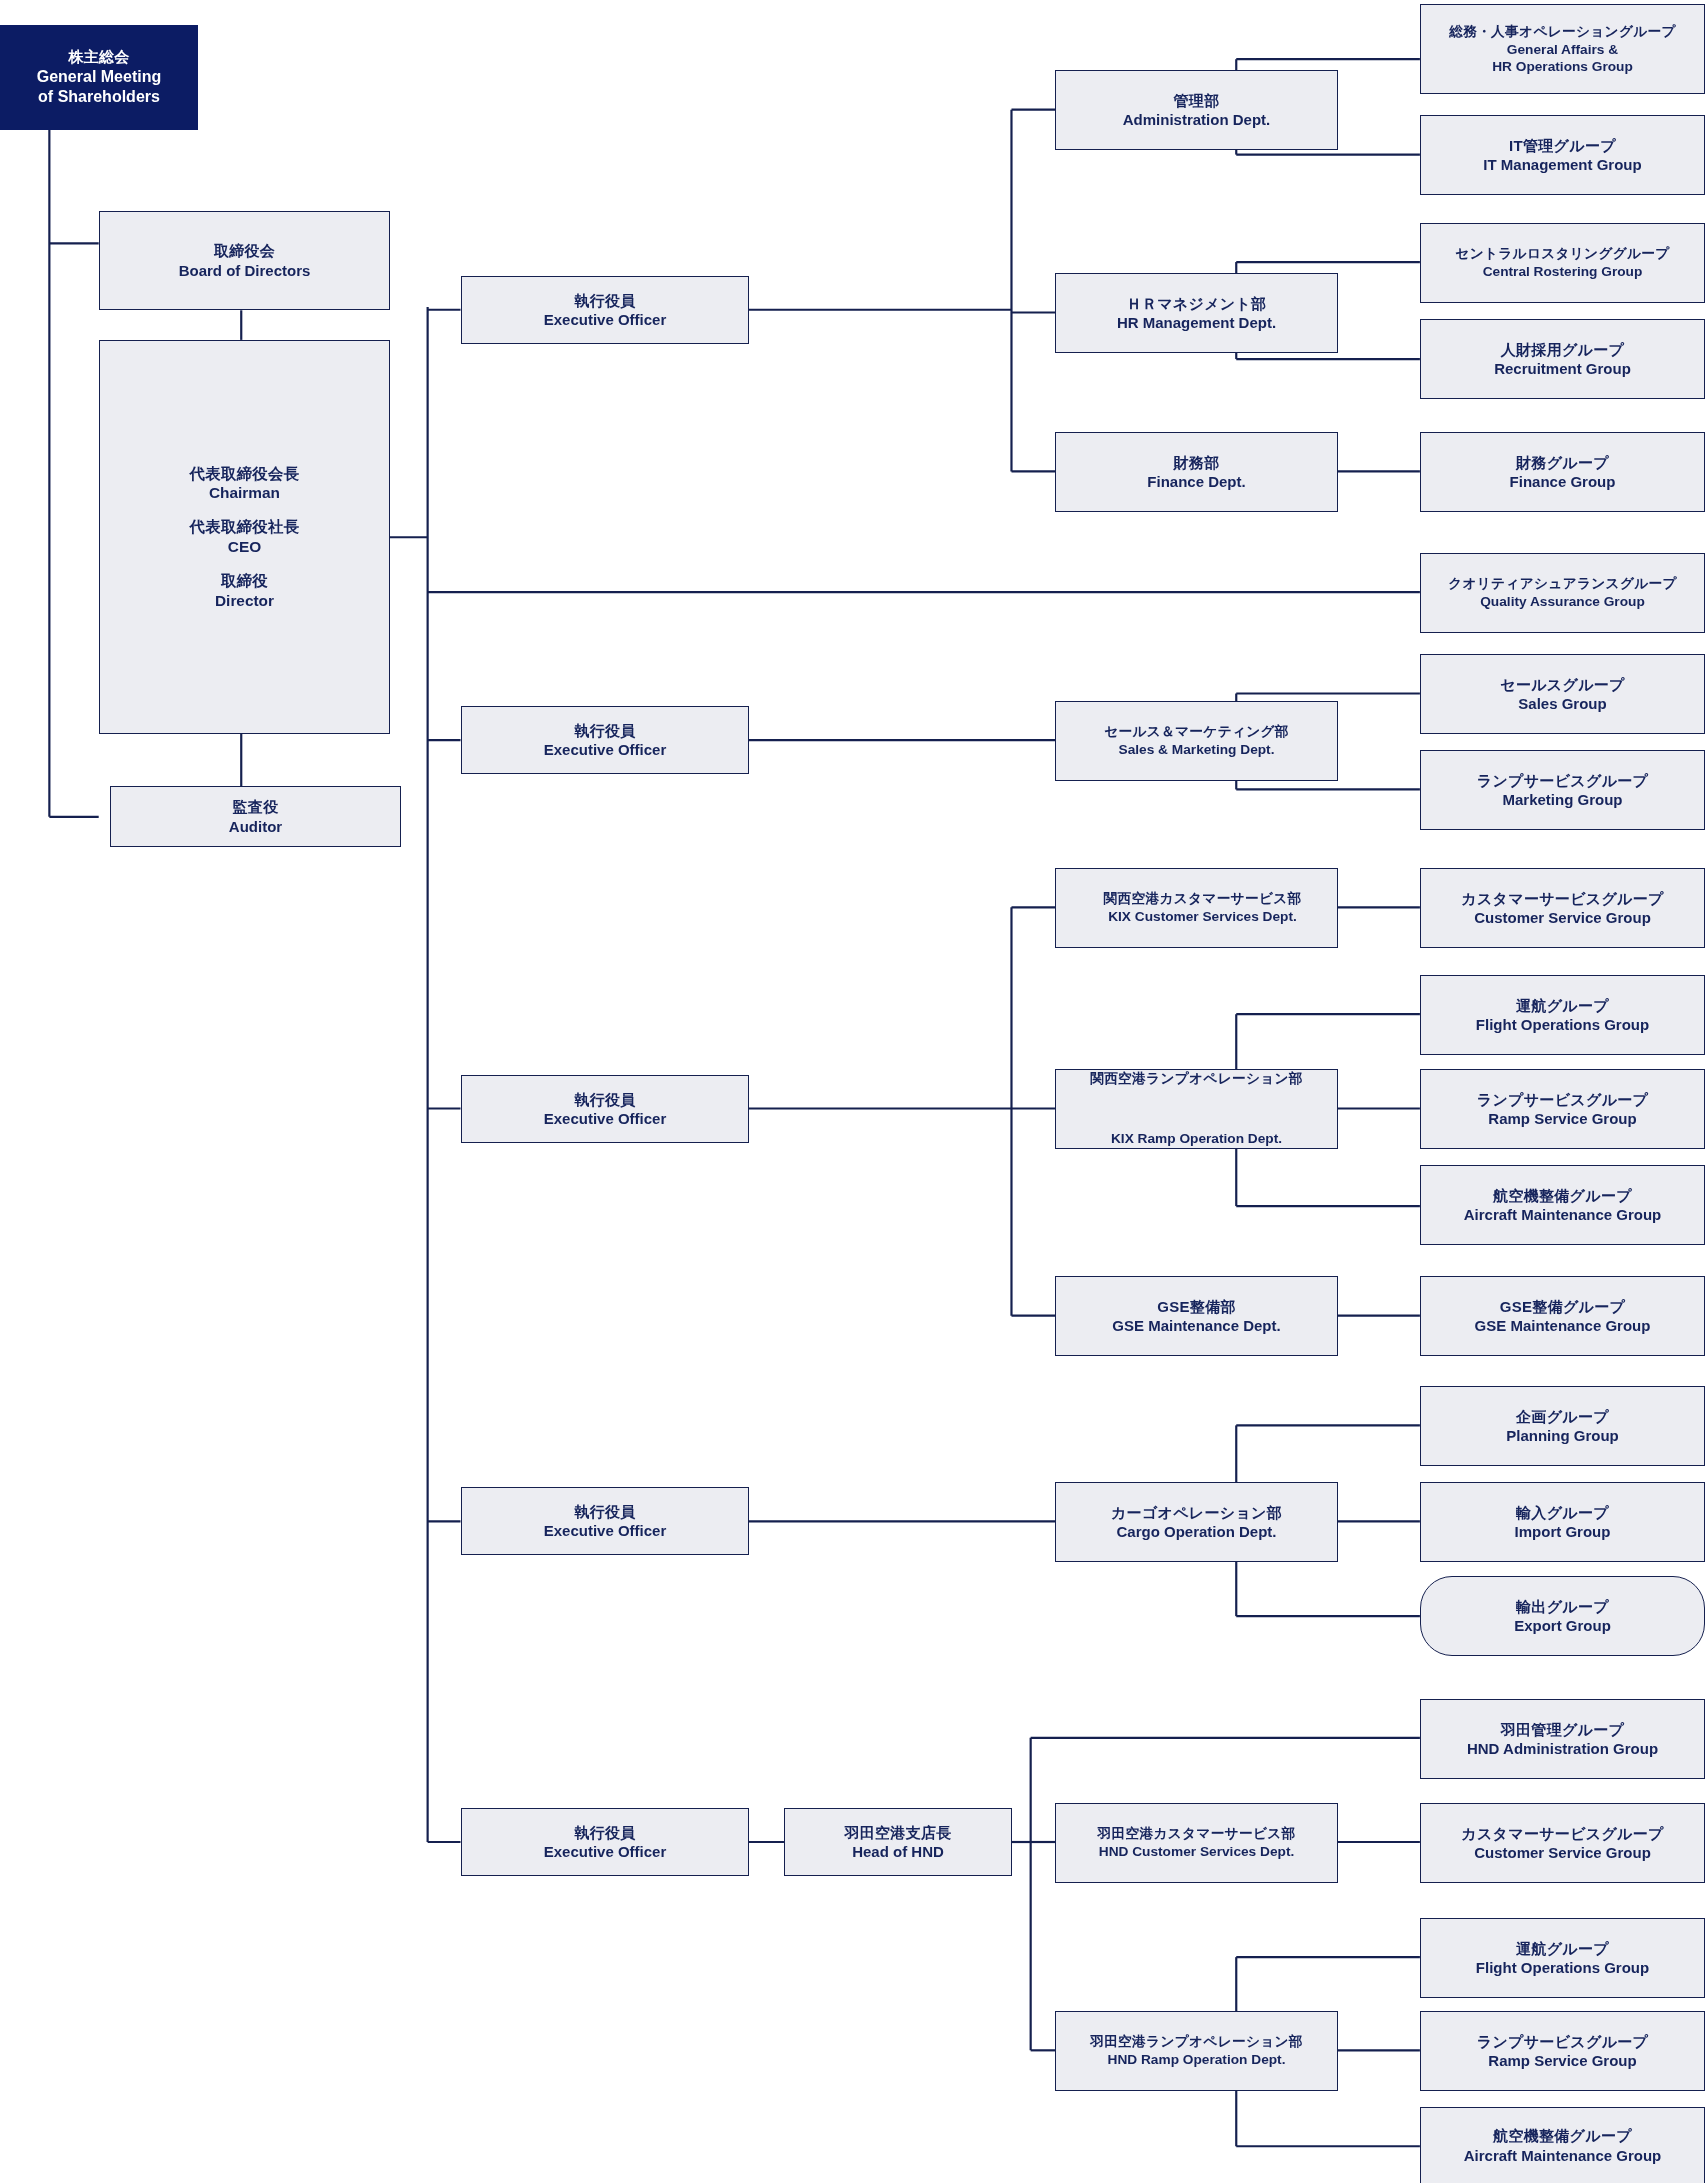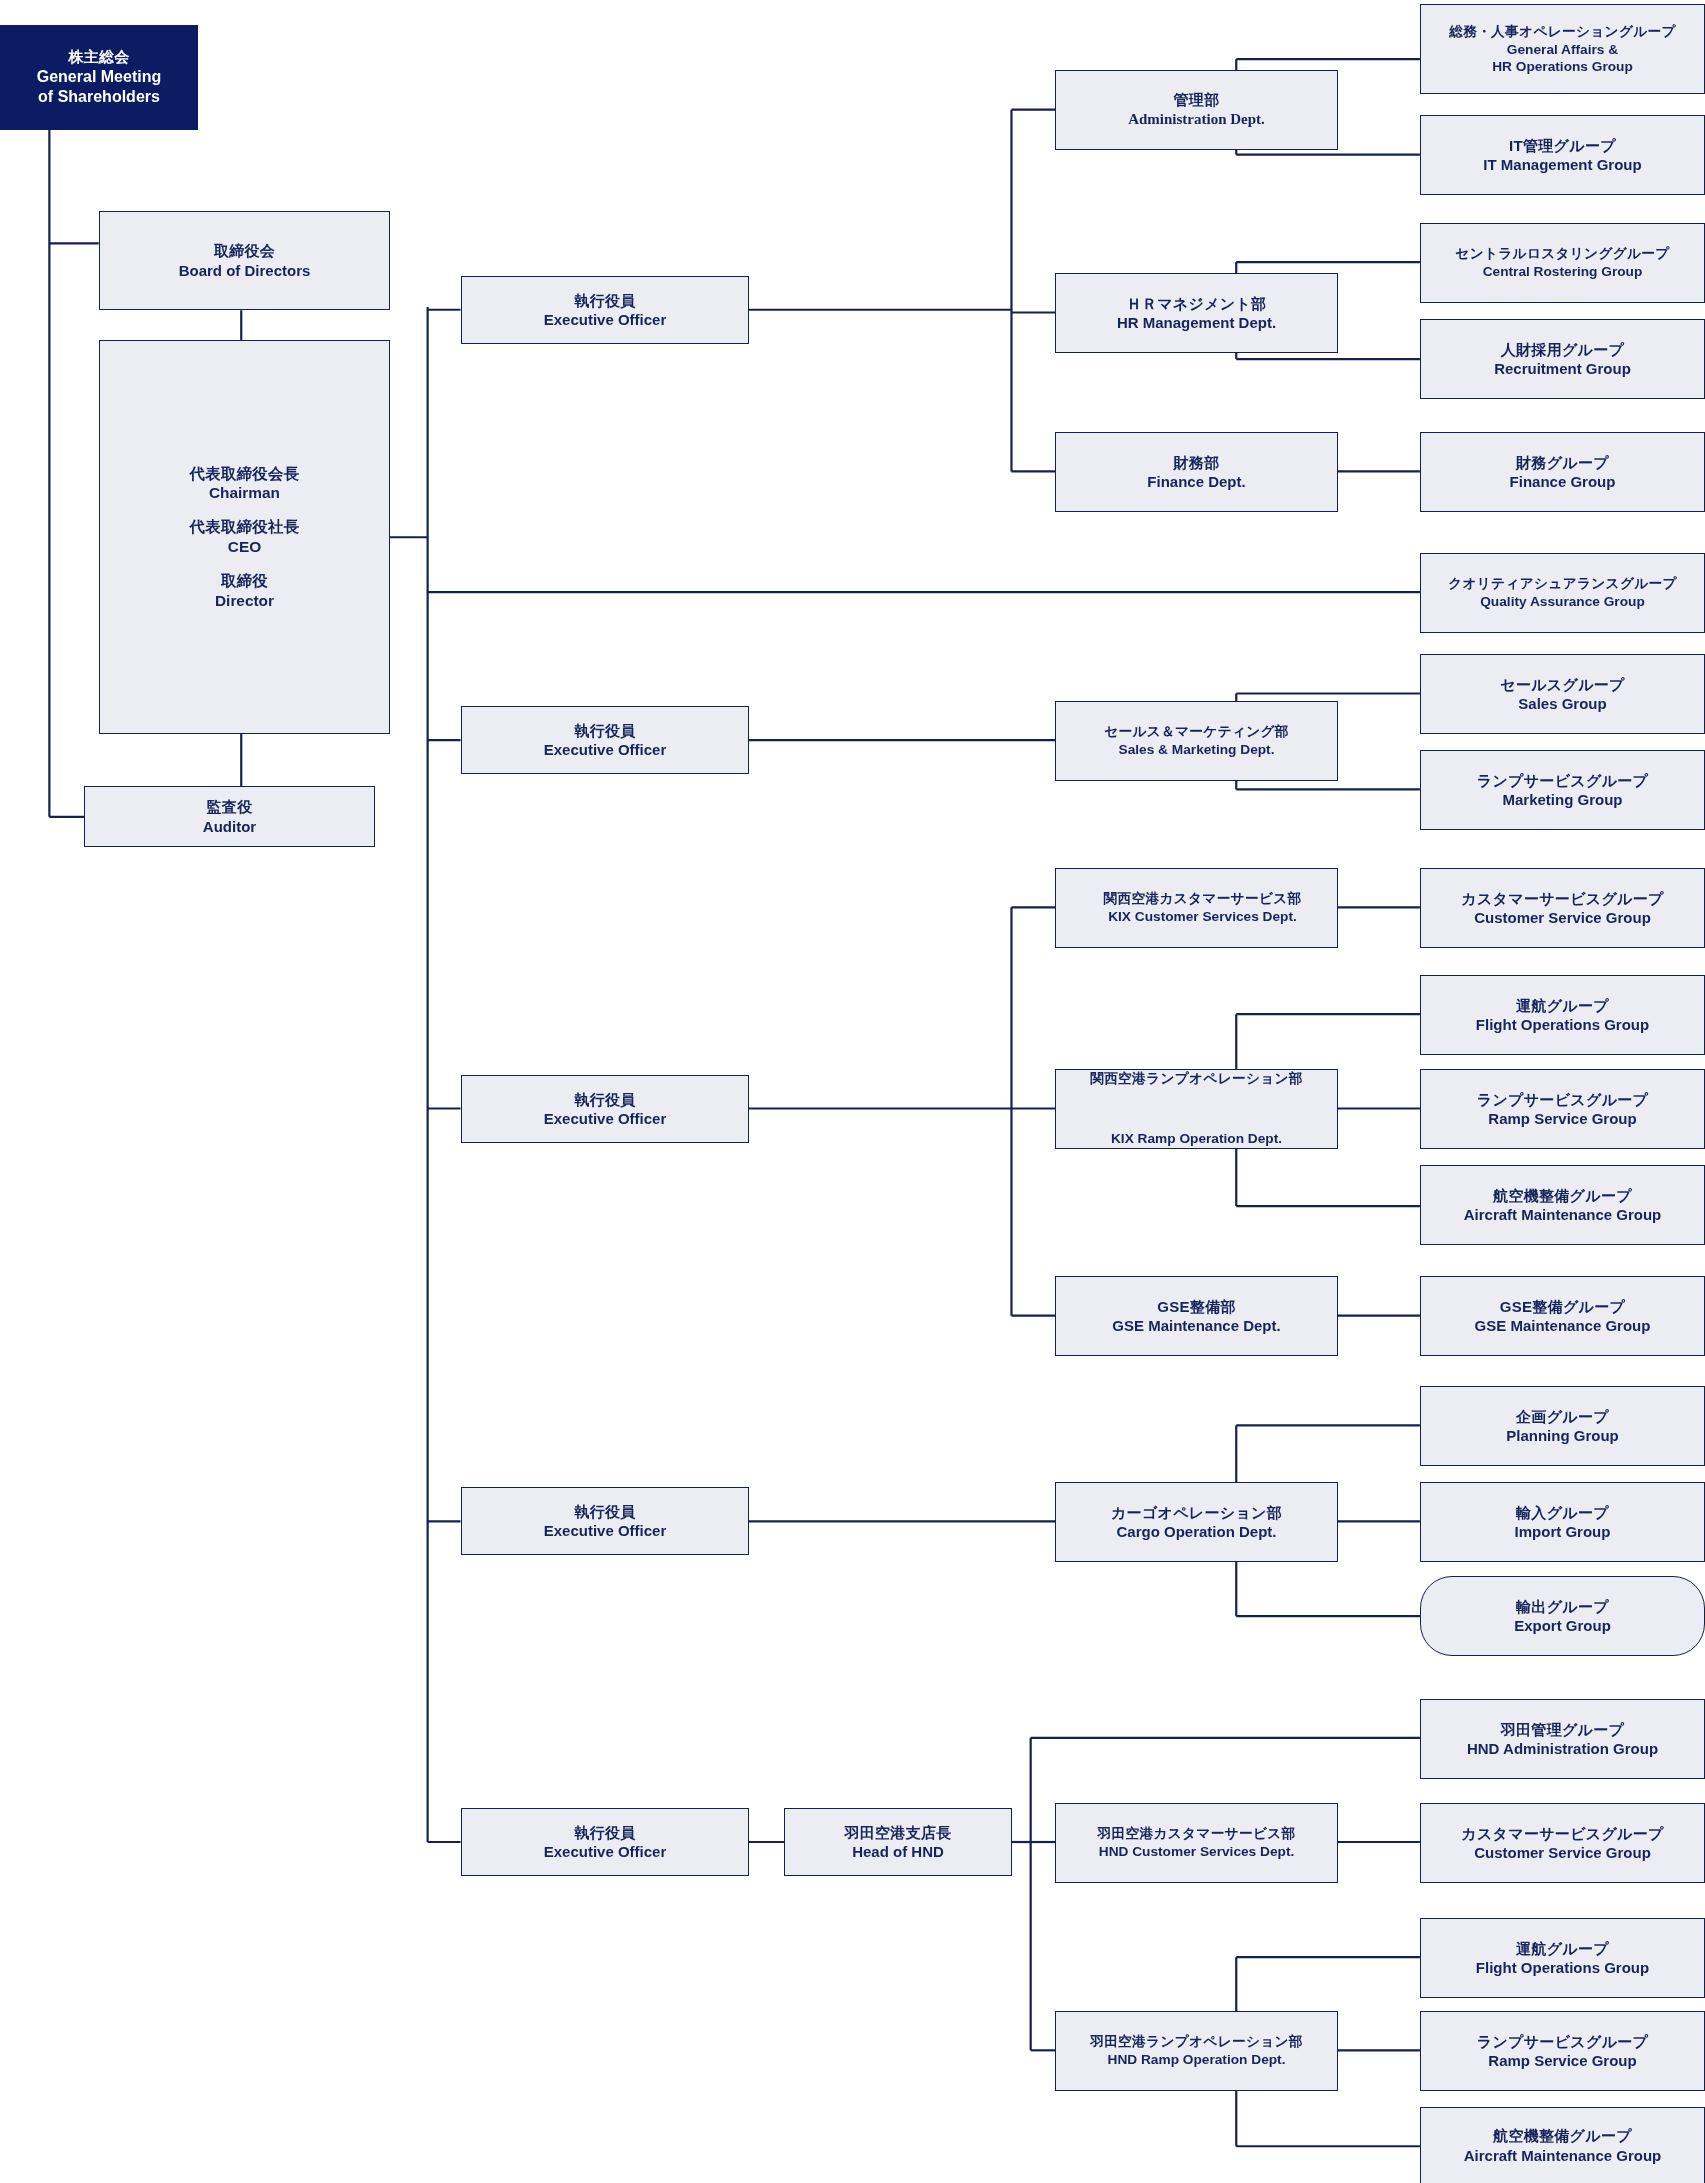--- a/index.html
+++ b/index.html
@@ -174,21 +174,21 @@
     <div class="pair">
       <div class="jp">代表取締役社長</div>
       <div class="en">CEO</div>
     </div>
     <div class="pair">
       <div class="jp">取締役</div>
       <div class="en">Director</div>
     </div>
   </div>
 
-  <div class="node" style="left:84px;top:786px;width:291px;height:61px;">
+  <div class="node" style="left:110px;top:786px;width:291px;height:61px;">
     <div class="jp">監査役</div>
     <div class="en">Auditor</div>
   </div>
 
   <div class="node exec" style="left:461px;top:276px;width:288px;height:68px;">
     <div class="jp">執行役員</div>
     <div class="en">Executive Officer</div>
   </div>
 
   <div class="node exec" style="left:461px;top:706px;width:288px;height:68px;">
@@ -209,21 +209,21 @@
   <div class="node exec" style="left:461px;top:1808px;width:288px;height:68px;">
     <div class="jp">執行役員</div>
     <div class="en">Executive Officer</div>
   </div>
 
   <div class="node" style="left:784px;top:1808px;width:228px;height:68px;">
     <div class="jp">羽田空港支店長</div>
     <div class="en">Head of HND</div>
   </div>
 
-  <div class="node" style="left:1055px;top:70px;width:283px;height:80px;font-family:Liberation Serif, serif;">
+  <div class="node" style="left:1055px;top:70px;width:283px;height:80px;">
     <div class="jp">管理部</div>
     <div class="en">Administration Dept.</div>
   </div>
 
   <div class="node" style="left:1055px;top:273px;width:283px;height:80px;">
     <div class="jp">ＨＲマネジメント部</div>
     <div class="en">HR Management Dept.</div>
   </div>
 
   <div class="node" style="left:1055px;top:432px;width:283px;height:80px;">

